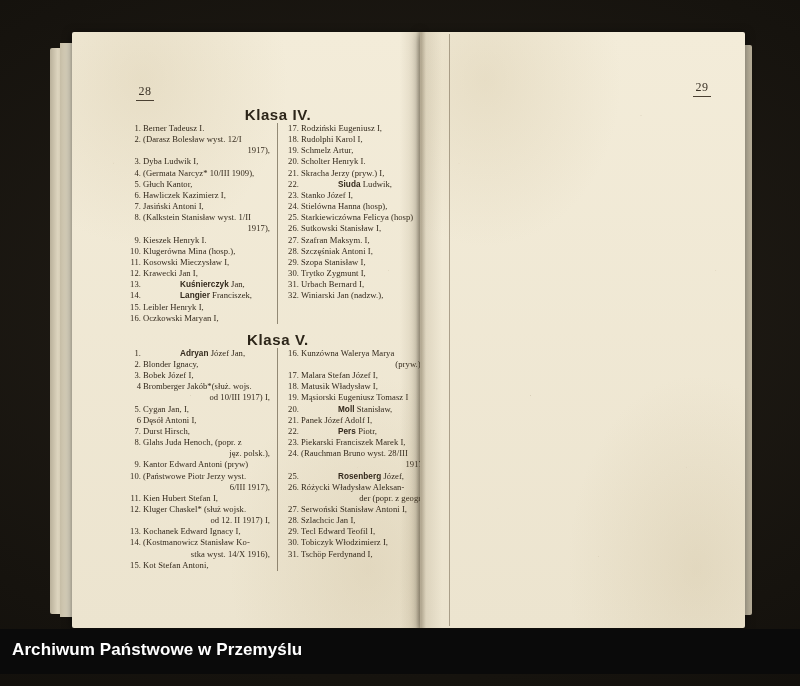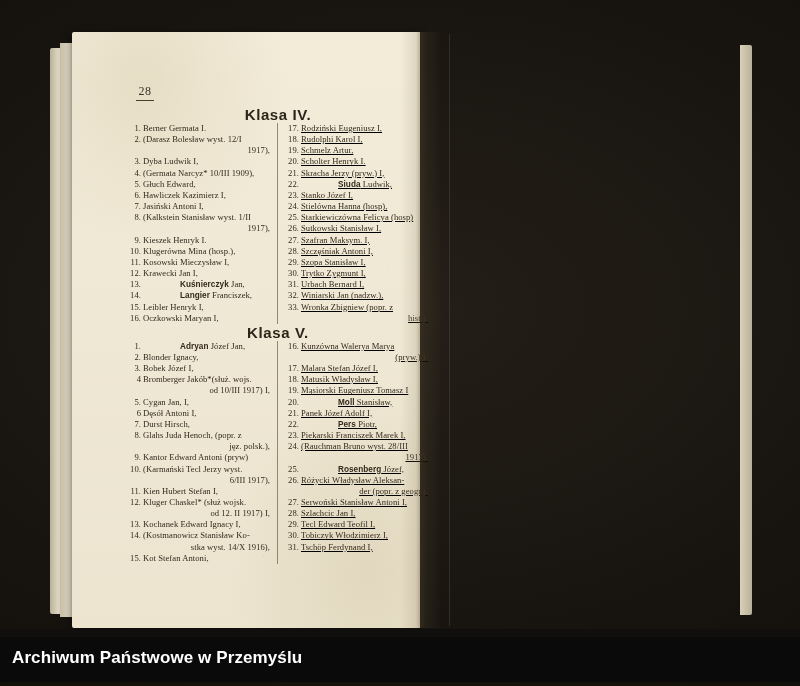--- a/index.html
+++ b/index.html
@@ -72,38 +72,38 @@
   .folio.rf{right:34px;top:48px;text-align:right;}
 
   .ctitle{
     text-align:center;font-family:"Liberation Sans",sans-serif;
     font-weight:bold;font-size:15px;color:#2c2519;letter-spacing:.6px;
   }
 
   .cols{display:flex;}
   .col{flex:1 1 0;min-width:0;}
   .col.first{border-right:1px solid rgba(70,58,38,.55);padding-right:7px;}
-  .col.second{padding-left:8px;text-decoration:underline;}
+  .col.second{padding-left:8px;}
 
   ol.names{margin:0;padding:0;list-style:none;}
   ol.names li{
     display:block;position:relative;
     font-size:8.6px;line-height:11.15px;color:#33291c;
     padding-left:15px;text-indent:0;
     letter-spacing:.05px;
   }
   ol.names li .n{position:absolute;left:0;top:0;width:13px;text-align:right;}
   ol.names li .t{display:block;}
   ol.names li b{font-family:"Liberation Sans",sans-serif;font-weight:bold;font-size:8.2px;padding-left:37px;}
   .cont{display:block;padding-left:10px;text-align:right;}
 
   .lpad{position:absolute;left:56px;top:74px;width:300px;}
 
   
-  .wm{position:absolute;left:0;bottom:4px;width:800px;height:45px;background:#0a0a0a;}
+  .wm{position:absolute;left:0;bottom:12px;width:800px;height:45px;background:#0a0a0a;}
   .wm span{position:absolute;left:12px;top:11px;
     font-family:"Liberation Sans",sans-serif;font-weight:bold;font-size:17px;color:#fff;
     letter-spacing:.1px;}
   .wm-top{position:absolute;left:0;bottom:45px;width:800px;height:12px;background:#100f0d;}
 </style>
 </head>
 <body>
 
 <div id="scan">
 
@@ -119,38 +119,38 @@
       </div>
 
       <div class="lpad">
 
         <div class="ctitle">Klasa IV.</div>
         <div class="cols">
           <div class="col first">
             <ol class="names" id="k4c1">
                 <li>
                   <span class="n">1.</span>
-                  <span class="t">Berner Germata I.</span>
+                  <span class="t">Berner Tadeusz I.</span>
                 </li>
                 <li>
                   <span class="n">2.</span>
                   <span class="t">(Darasz Bolesław wyst. 12/I</span>
                   <span class="cont">1917),</span>
                 </li>
                 <li>
                   <span class="n">3.</span>
                   <span class="t">Dyba Ludwik I,</span>
                 </li>
                 <li>
                   <span class="n">4.</span>
                   <span class="t">(Germata Narcyz* 10/III 1909),</span>
                 </li>
                 <li>
                   <span class="n">5.</span>
-                  <span class="t">Głuch Edward,</span>
+                  <span class="t">Głuch Kantor,</span>
                 </li>
                 <li>
                   <span class="n">6.</span>
                   <span class="t">Hawliczek Kazimierz I,</span>
                 </li>
                 <li>
                   <span class="n">7.</span>
                   <span class="t">Jasiński Antoni I,</span>
                 </li>
                 <li>
@@ -251,30 +251,25 @@
                   <span class="t">Trytko Zygmunt I,</span>
                 </li>
                 <li>
                   <span class="n">31.</span>
                   <span class="t">Urbach Bernard I,</span>
                 </li>
                 <li>
                   <span class="n">32.</span>
                   <span class="t">Winiarski Jan (nadzw.),</span>
                 </li>
-                <li>
-                  <span class="n">33.</span>
-                  <span class="t">Wronka Zbigniew (popr. z</span>
-                  <span class="cont">hist.).</span>
-                </li>
               </ol>
           </div>
         </div>
 
-        <div class="ctitle" style="">Klasa V.</div>
+        <div class="ctitle" style="margin-top:7px">Klasa V.</div>
         <div class="cols">
           <div class="col first">
             <ol class="names" id="k5c1">
                 <li>
                   <span class="n">1.</span>
                   <span class="t"><b>Adryan</b> Józef Jan,</span>
                 </li>
                 <li>
                   <span class="n">2.</span>
                   <span class="t">Blonder Ignacy,</span>
@@ -304,21 +299,21 @@
                   <span class="n">8.</span>
                   <span class="t">Glahs Juda Henoch, (popr. z</span>
                   <span class="cont">jęz. polsk.),</span>
                 </li>
                 <li>
                   <span class="n">9.</span>
                   <span class="t">Kantor Edward Antoni (pryw)</span>
                 </li>
                 <li>
                   <span class="n">10.</span>
-                  <span class="t">(Karmański Tecl Jerzy wyst.</span>
+                  <span class="t">(Państwowe Piotr Jerzy wyst.</span>
                   <span class="cont">6/III 1917),</span>
                 </li>
                 <li>
                   <span class="n">11.</span>
                   <span class="t">Kien Hubert Stefan I,</span>
                 </li>
                 <li>
                   <span class="n">12.</span>
                   <span class="t">Kluger Chaskel* (służ wojsk.</span>
                   <span class="cont">od 12. II 1917) I,</span>
@@ -407,20 +402,27 @@
                   <span class="n">31.</span>
                   <span class="t">Tschöp Ferdynand I,</span>
                 </li>
               </ol>
           </div>
         </div>
 
       </div>
     </div>
 
+    <div class="page right">
+      <div class="specks"></div>
+      <div class="folio rf">
+        <span class="num">29</span>
+      </div>
+
+    </div>
 
     <div class="gutter"></div>
     <div class="gutter-line"></div>
   </div>
 
   <div class="wm-top"></div>
   <div class="wm">
     <span>Archiwum Państwowe w Przemyślu</span>
   </div>
 

